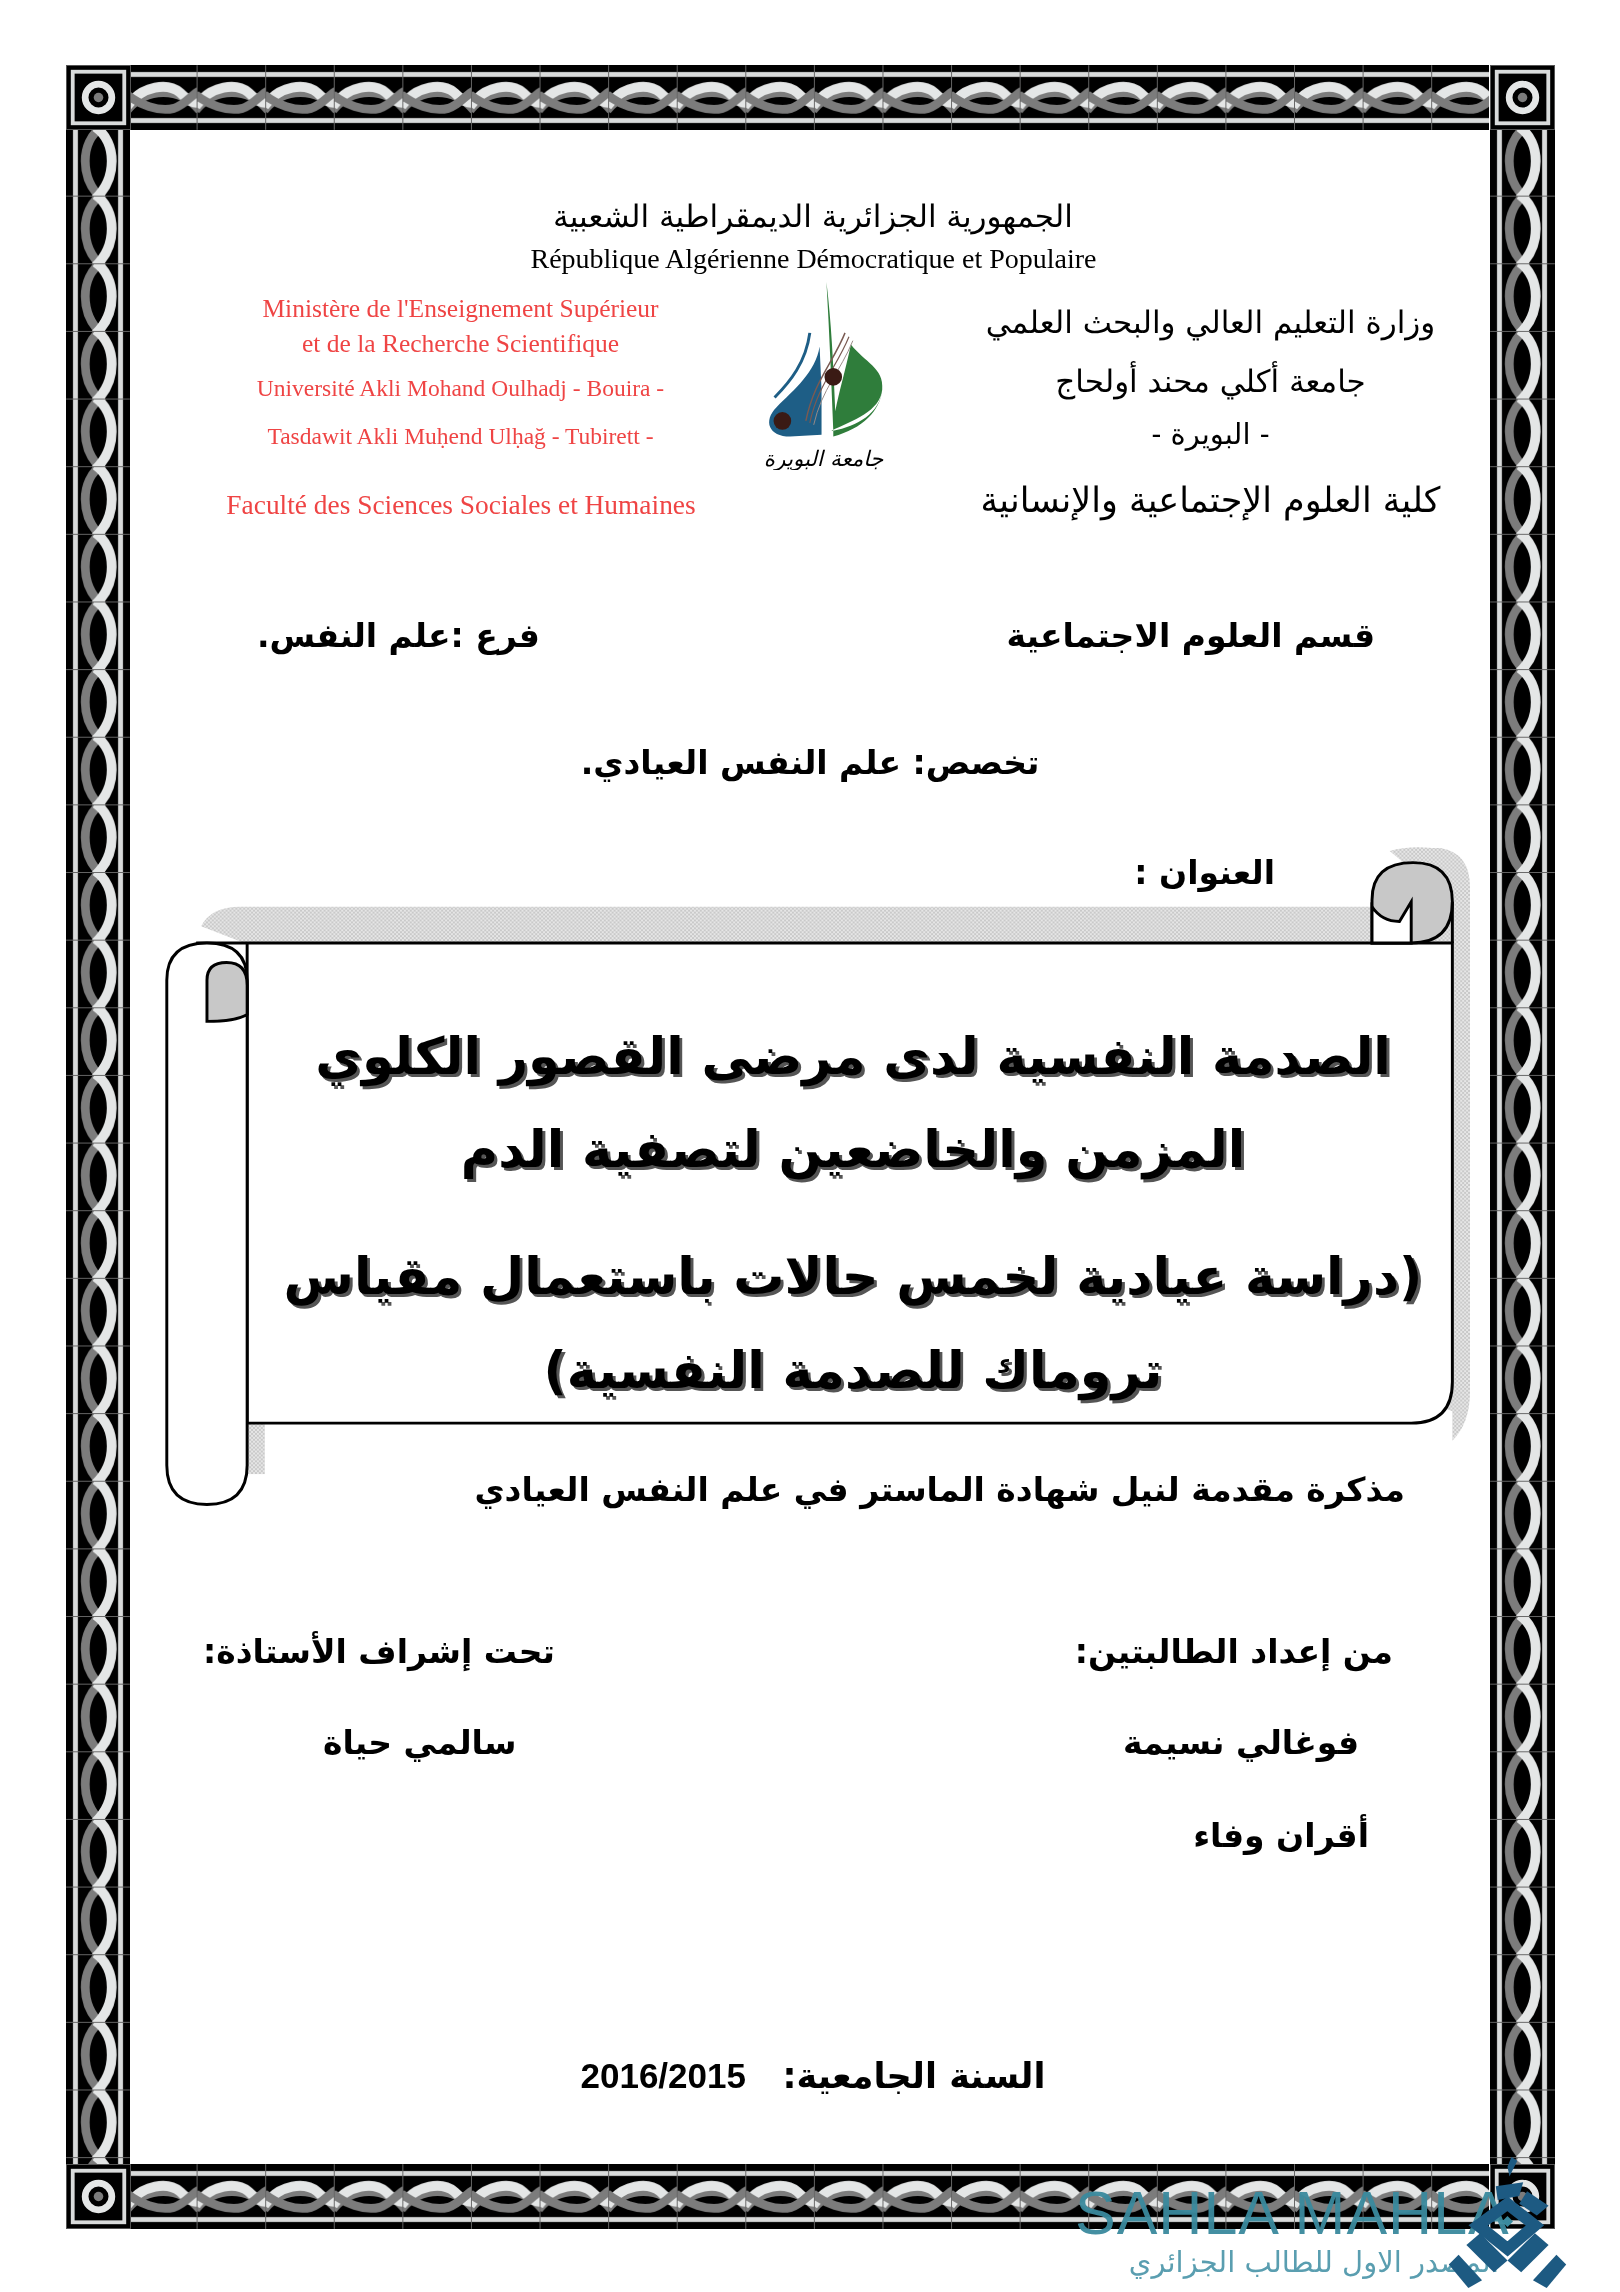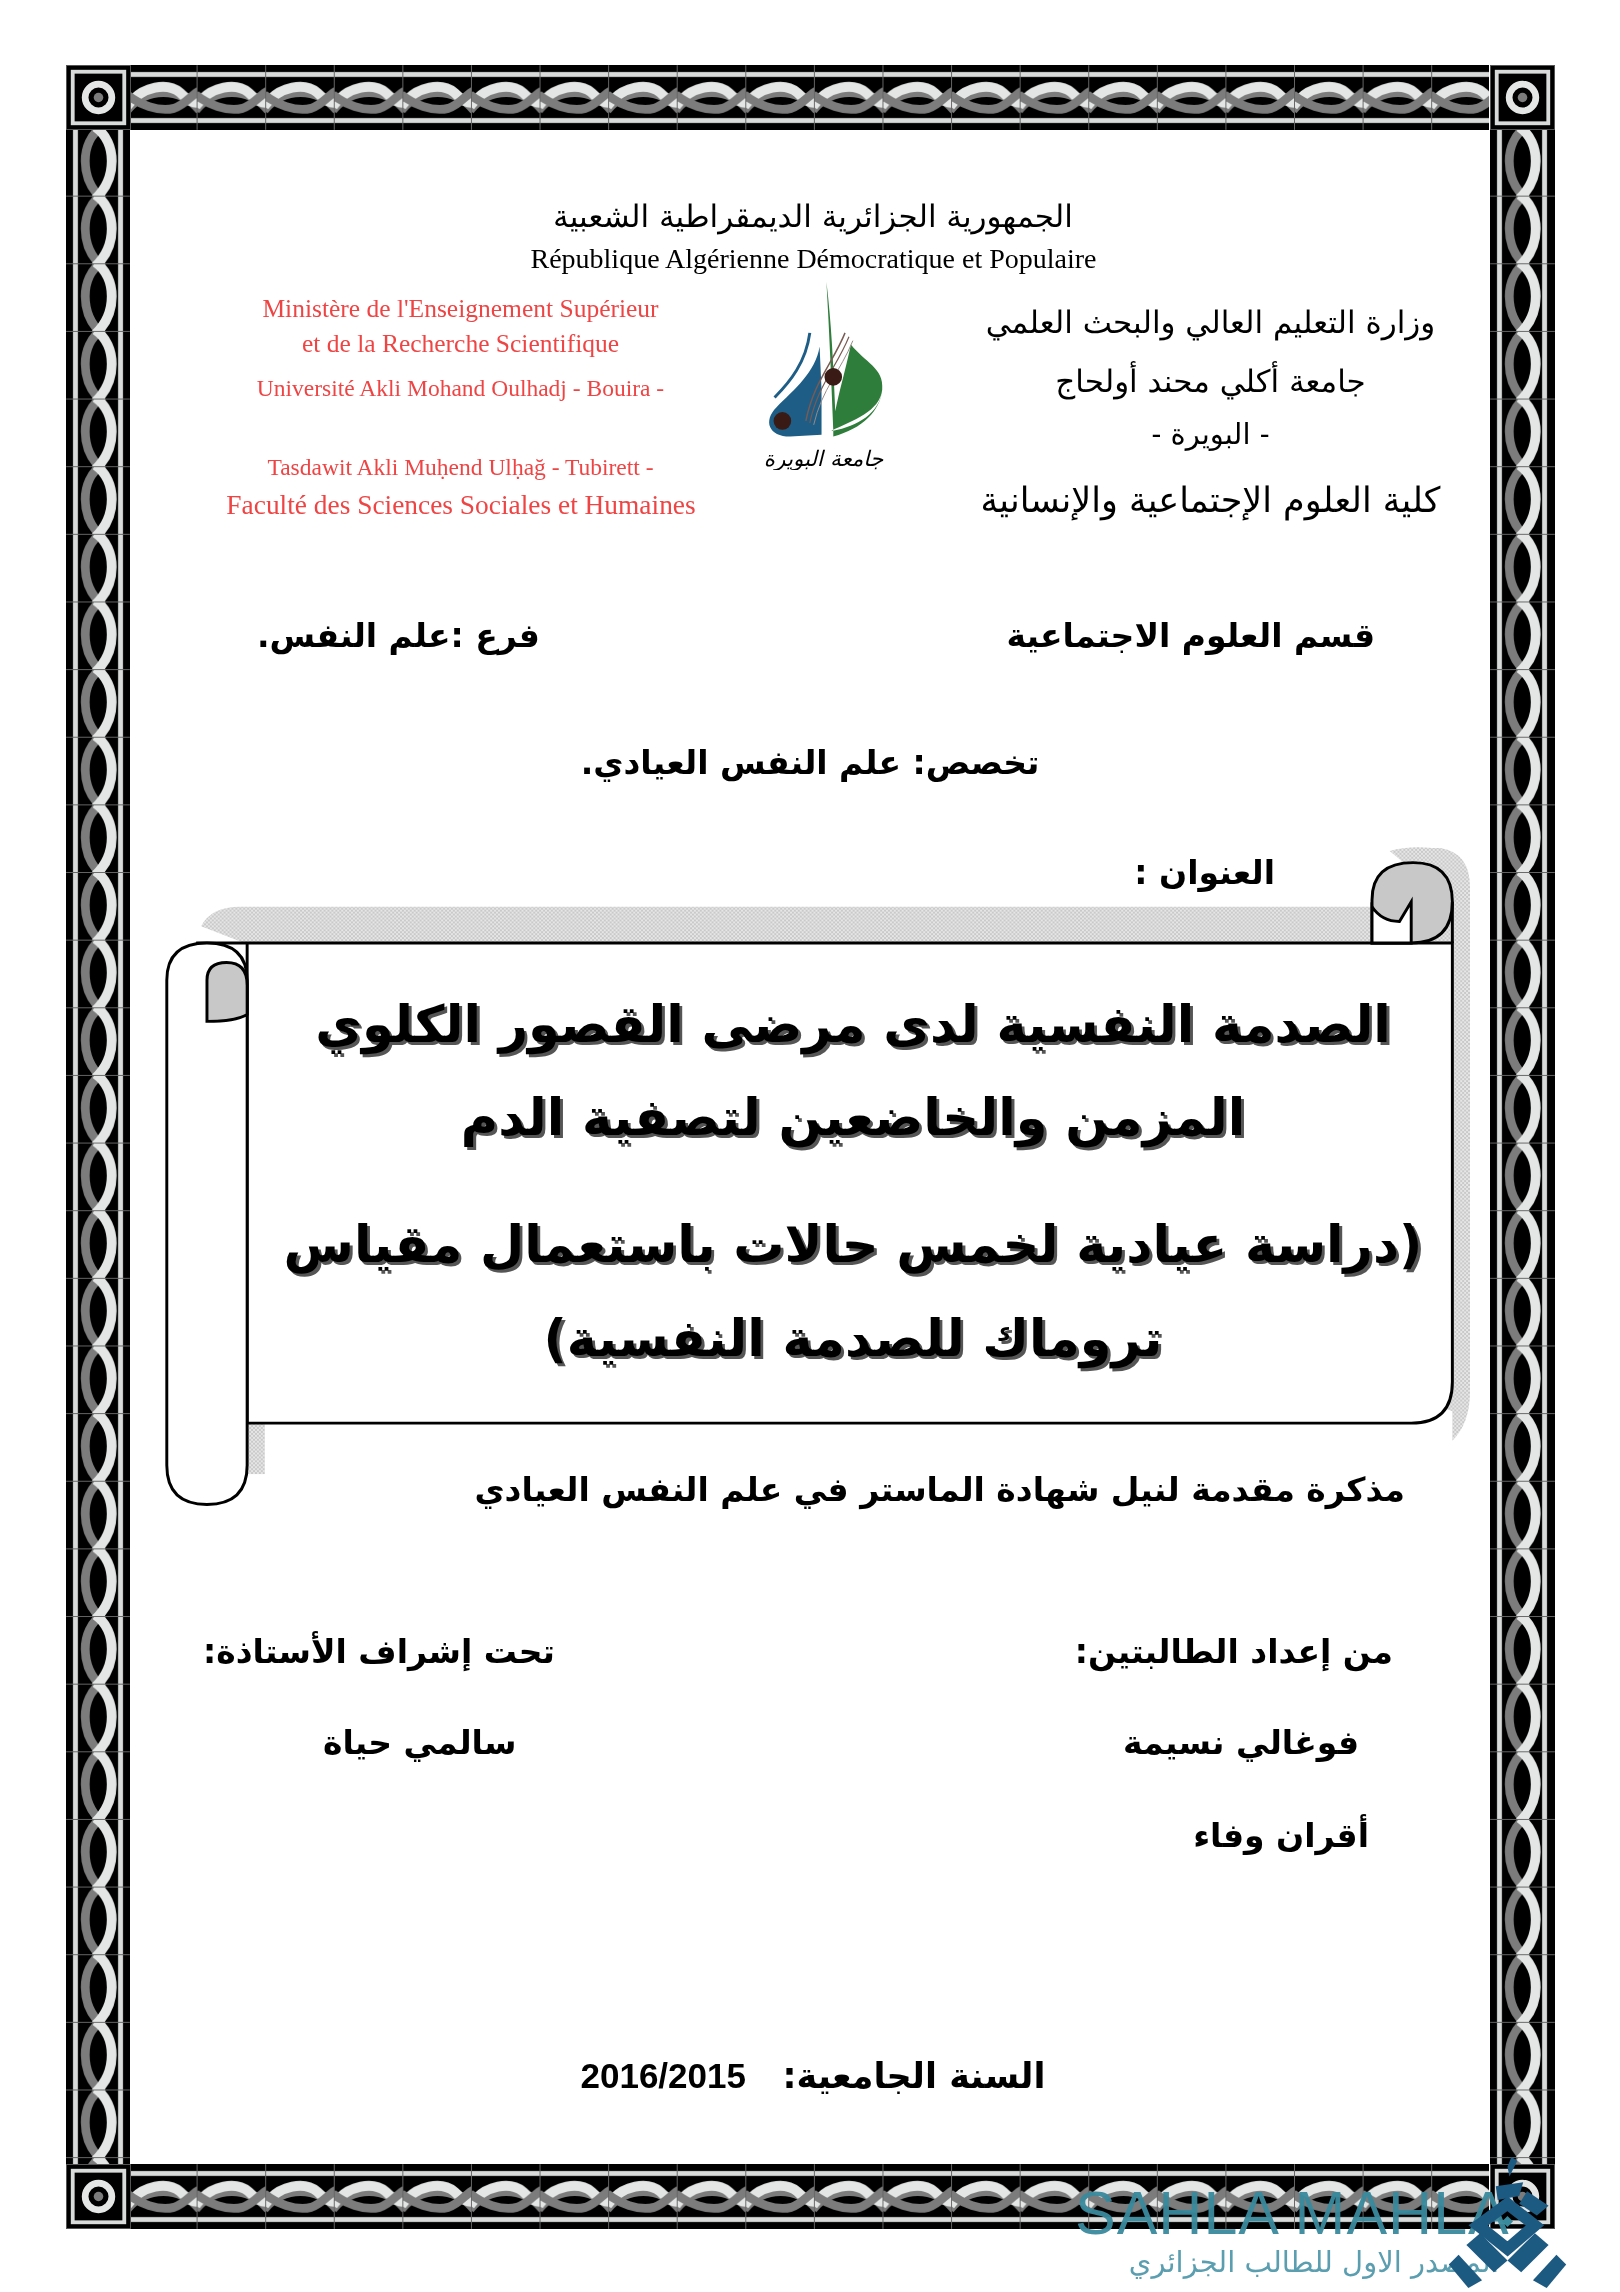--- a/index.html
+++ b/index.html
@@ -30,21 +30,21 @@
     .arabic-calli { font-family: "DejaVu Serif", serif; direction: rtl; }
     .arabic-bold  { font-family: "DejaVu Sans", sans-serif; font-weight: bold; direction: rtl; }
 
     .republic-ar { left: 529px; top: 198px; width: 568px; text-align: center; font-size: 31px; }
     .republic-fr { left: 480px; top: 243px; width: 667px; text-align: center; font-size: 28px; }
 
     .fr-col { left: 186px; width: 549px; text-align: center; color: #ef4444; }
     .fr1 { top: 294px; font-size: 25.5px; }
     .fr2 { top: 329px; font-size: 25.5px; }
     .fr3 { top: 375px; font-size: 23.5px; }
-    .fr4 { top: 423px; font-size: 23.5px; margin-top: 31px; }
+    .fr4 { top: 423px; font-size: 23.5px; }
     .fr5 { left: 167px; width: 588px; top: 490px; font-size: 27.4px; }
 
     .ar-col { left: 980px; width: 461px; text-align: center; }
     .ar1 { top: 304px; font-size: 31px; }
     .ar2 { top: 363px; font-size: 31px; }
     .ar3 { top: 417px; font-size: 29px; }
     .ar4 { top: 480px; font-size: 35px; }
 
     .logo { position: absolute; left: 755px; top: 274px; width: 137px; height: 196px; }
 
@@ -57,20 +57,21 @@
     
     .scroll { position: absolute; left: 157px; top: 843px; width: 1313px; height: 686px; }
     .scroll svg { width: 100%; height: 100%; display: block; }
 
     .thesis-line {
       position: absolute; left: 255px; width: 1196px; text-align: center;
       font-size: 51px; font-weight: bold; direction: rtl;
       font-family: "DejaVu Sans", sans-serif;
       text-shadow: 2.9px 2.9px 0 #555;
       letter-spacing: -0.5px;
+      margin-top: 32px;
     }
     .tl1 { top: 995px; }
     .tl2 { top: 1088px; }
     .tl3 { top: 1215px; }
     .tl4 { top: 1309px; }
 
     .degree { left: 0; width: 1405px; text-align: right; top: 1470px; font-size: 33px; padding-left: 13.7px; }
 
     
     .prep-label { right: 227px; top: 1632px; font-size: 33px; margin-left: 48px; }

